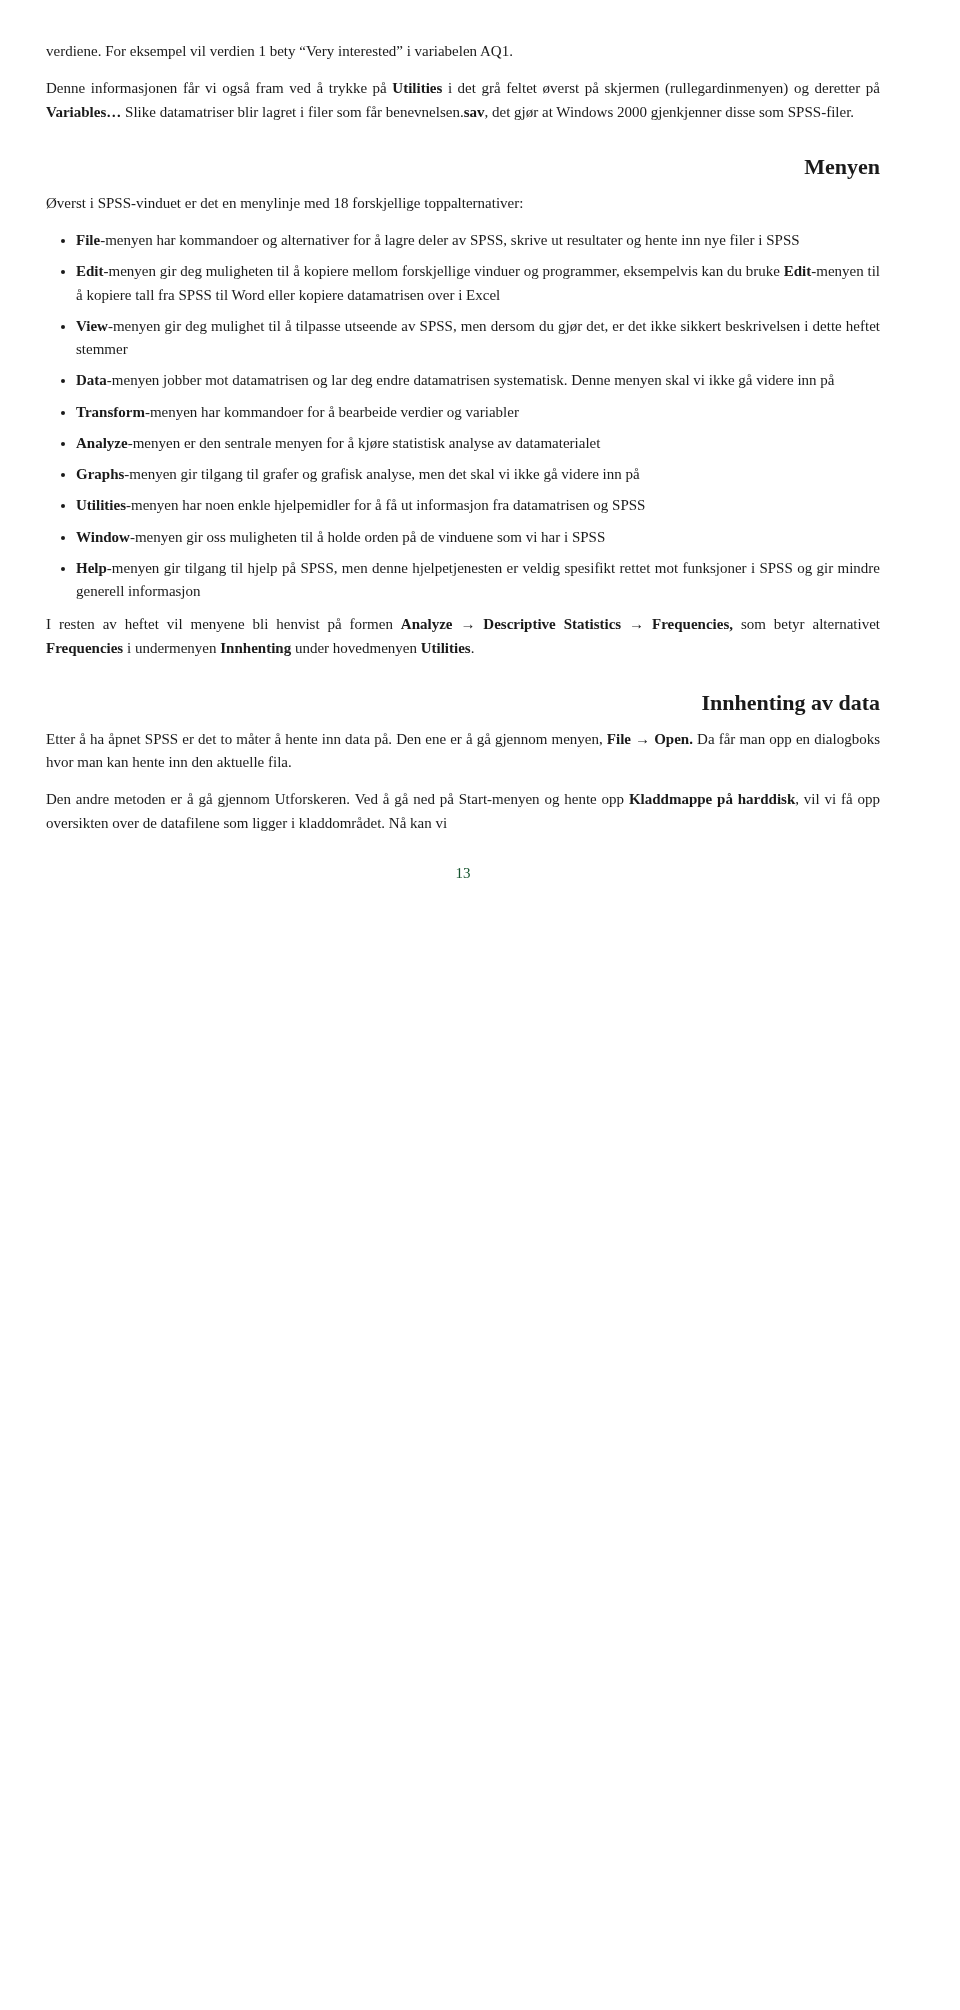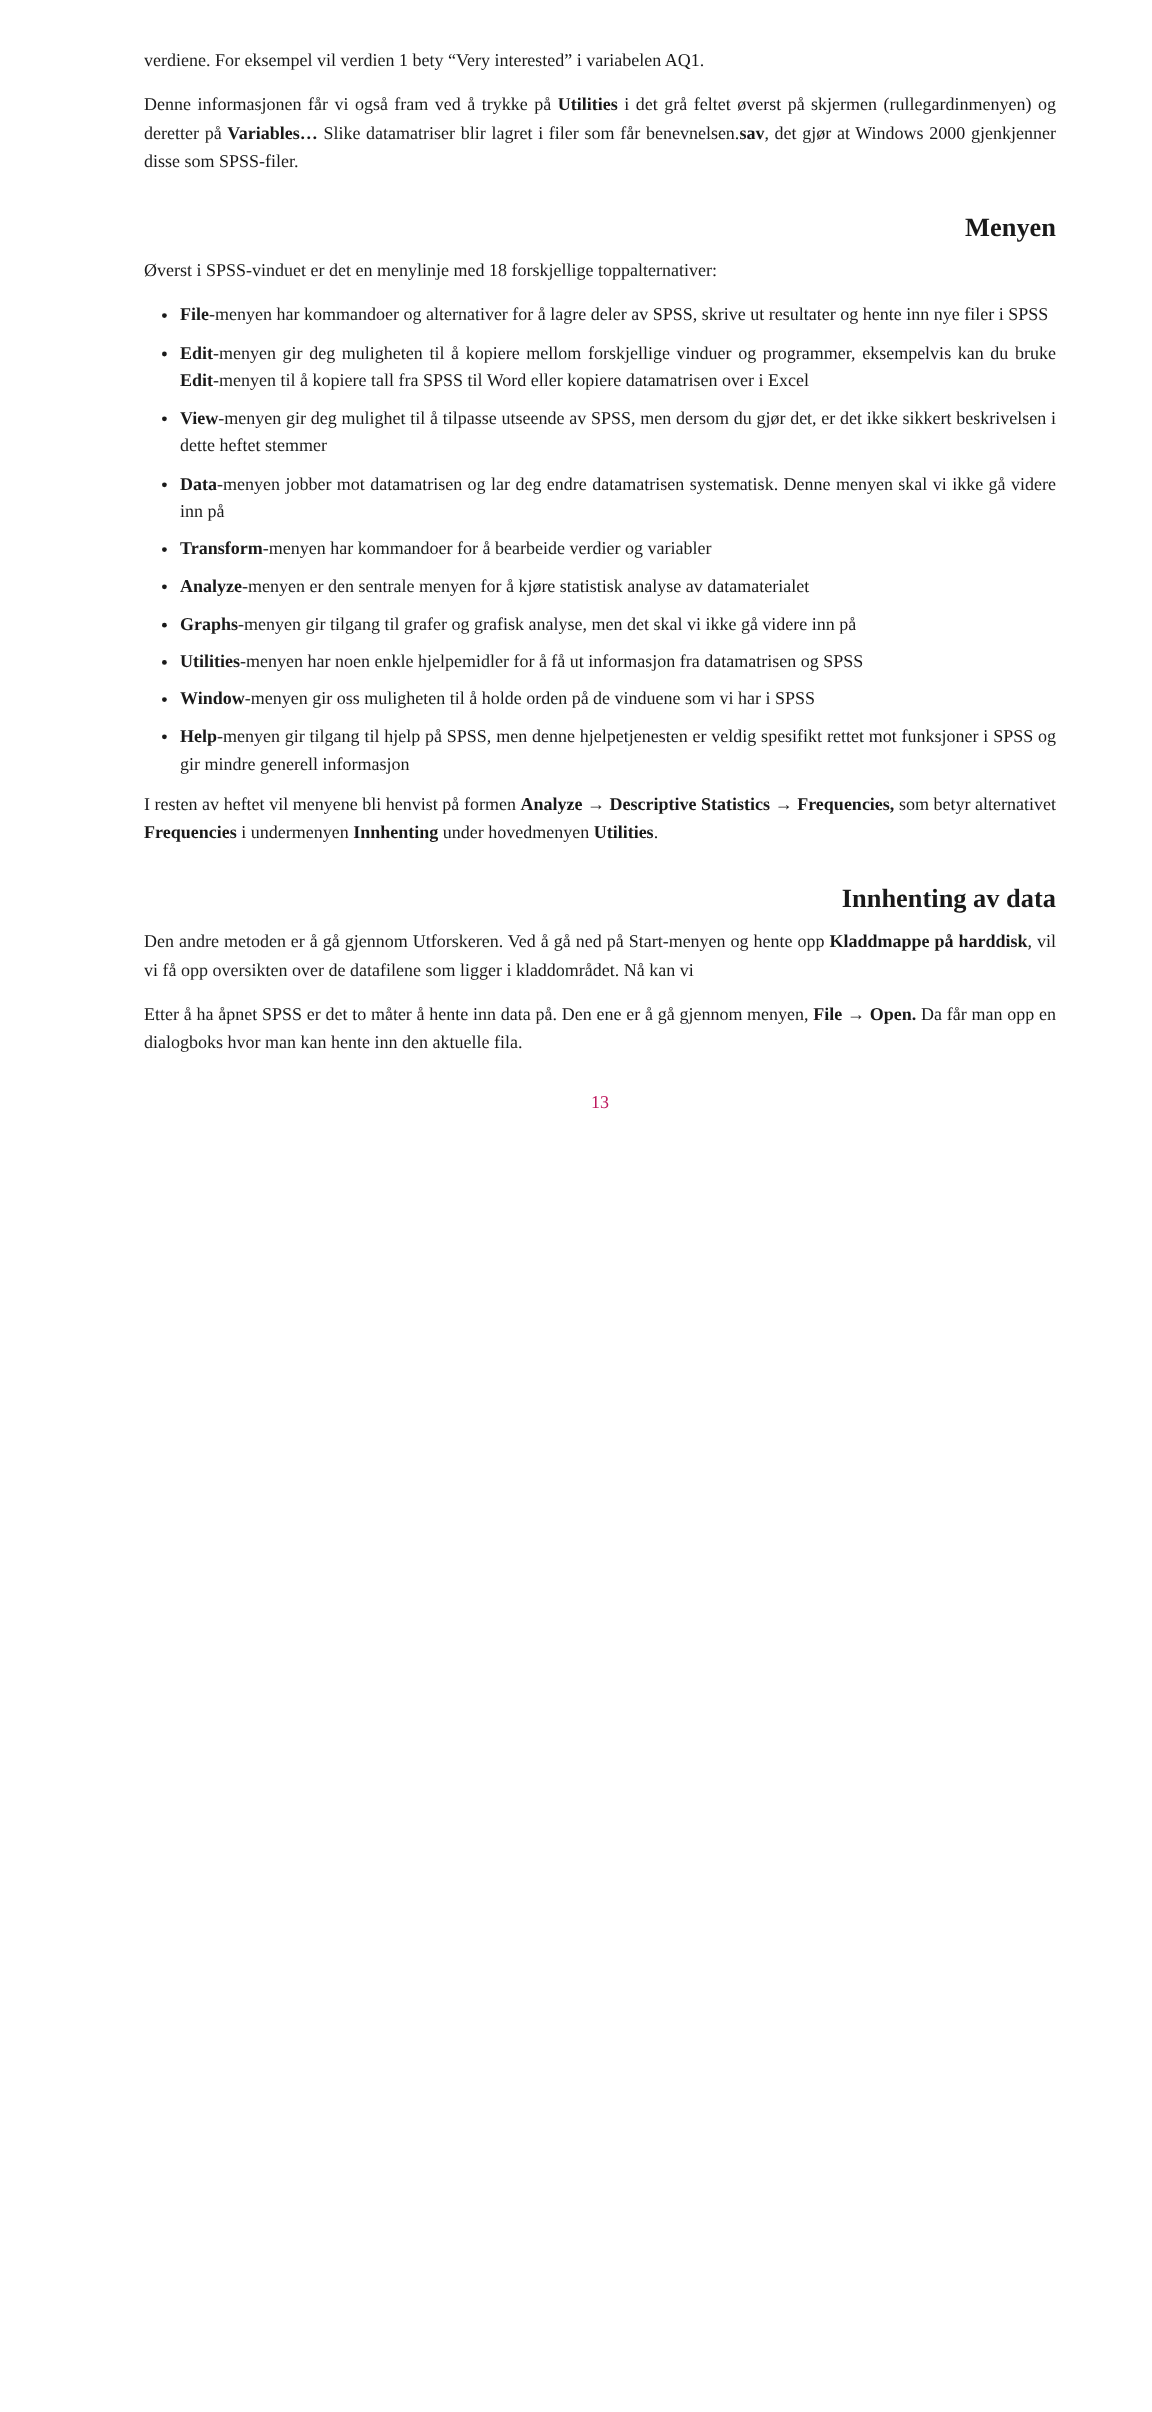--- a/index.html
+++ b/index.html
@@ -12,21 +12,21 @@
       font-family: "Times New Roman", Times, serif;
       font-size: 15px;
       color: #1a1a1a;
       width: 960px;
       min-height: 2010px;
     }
     .page {
       width: 960px;
       min-height: 2010px;
       background: #ffffff;
-      padding: 40px 80px 60px 120px;
+      padding: 40px 80px 60px 46px;
       position: relative;
     }
     .text-block {
       margin-bottom: 14px;
       line-height: 1.55;
       text-align: justify;
     }
     .text-block p {
       margin-bottom: 10px;
       line-height: 1.55;
@@ -47,21 +47,21 @@
     }
     ul.bullet-list li {
       margin-bottom: 8px;
       line-height: 1.55;
       text-align: justify;
     }
     .page-number {
       text-align: center;
       margin-top: 30px;
       font-size: 15px;
-      color: #be185d;
+      color: #14532d;
     }
   </style>
 </head>
 <body>
 
 <div class="page">
 
   <div class="text-block">
     <p>verdiene. For eksempel vil verdien 1 bety “Very interested” i variabelen AQ1.</p>
   </div>
@@ -114,24 +114,24 @@
   <div class="text-block">
     <p>
       I resten av heftet vil menyene bli henvist på formen <strong>Analyze → Descriptive Statistics → Frequencies,</strong> som betyr alternativet <strong>Frequencies</strong> i undermenyen <strong>Innhenting</strong> under hovedmenyen <strong>Utilities</strong>.
     </p>
   </div>
 
   <h2 class="section-heading">Innhenting av data</h2>
 
   <div class="text-block">
     <p>
-      Den andre metoden er å gå gjennom Utforskeren. Ved å gå ned på Start-menyen og hente opp <strong>Kladdmappe på harddisk</strong>, vil vi få opp oversikten over de datafilene som ligger i kladdområdet. Nå kan vi
+      Etter å ha åpnet SPSS er det to måter å hente inn data på. Den ene er å gå gjennom menyen, <strong>File → Open.</strong> Da får man opp en dialogboks hvor man kan hente inn den aktuelle fila.
     </p>
   </div>
 
   <div class="text-block">
     <p>
-      Etter å ha åpnet SPSS er det to måter å hente inn data på. Den ene er å gå gjennom menyen, <strong>File → Open.</strong> Da får man opp en dialogboks hvor man kan hente inn den aktuelle fila.
+      Den andre metoden er å gå gjennom Utforskeren. Ved å gå ned på Start-menyen og hente opp <strong>Kladdmappe på harddisk</strong>, vil vi få opp oversikten over de datafilene som ligger i kladdområdet. Nå kan vi
     </p>
   </div>
 
   <div class="page-number">13</div>
 </div>
 
 </body></html>

